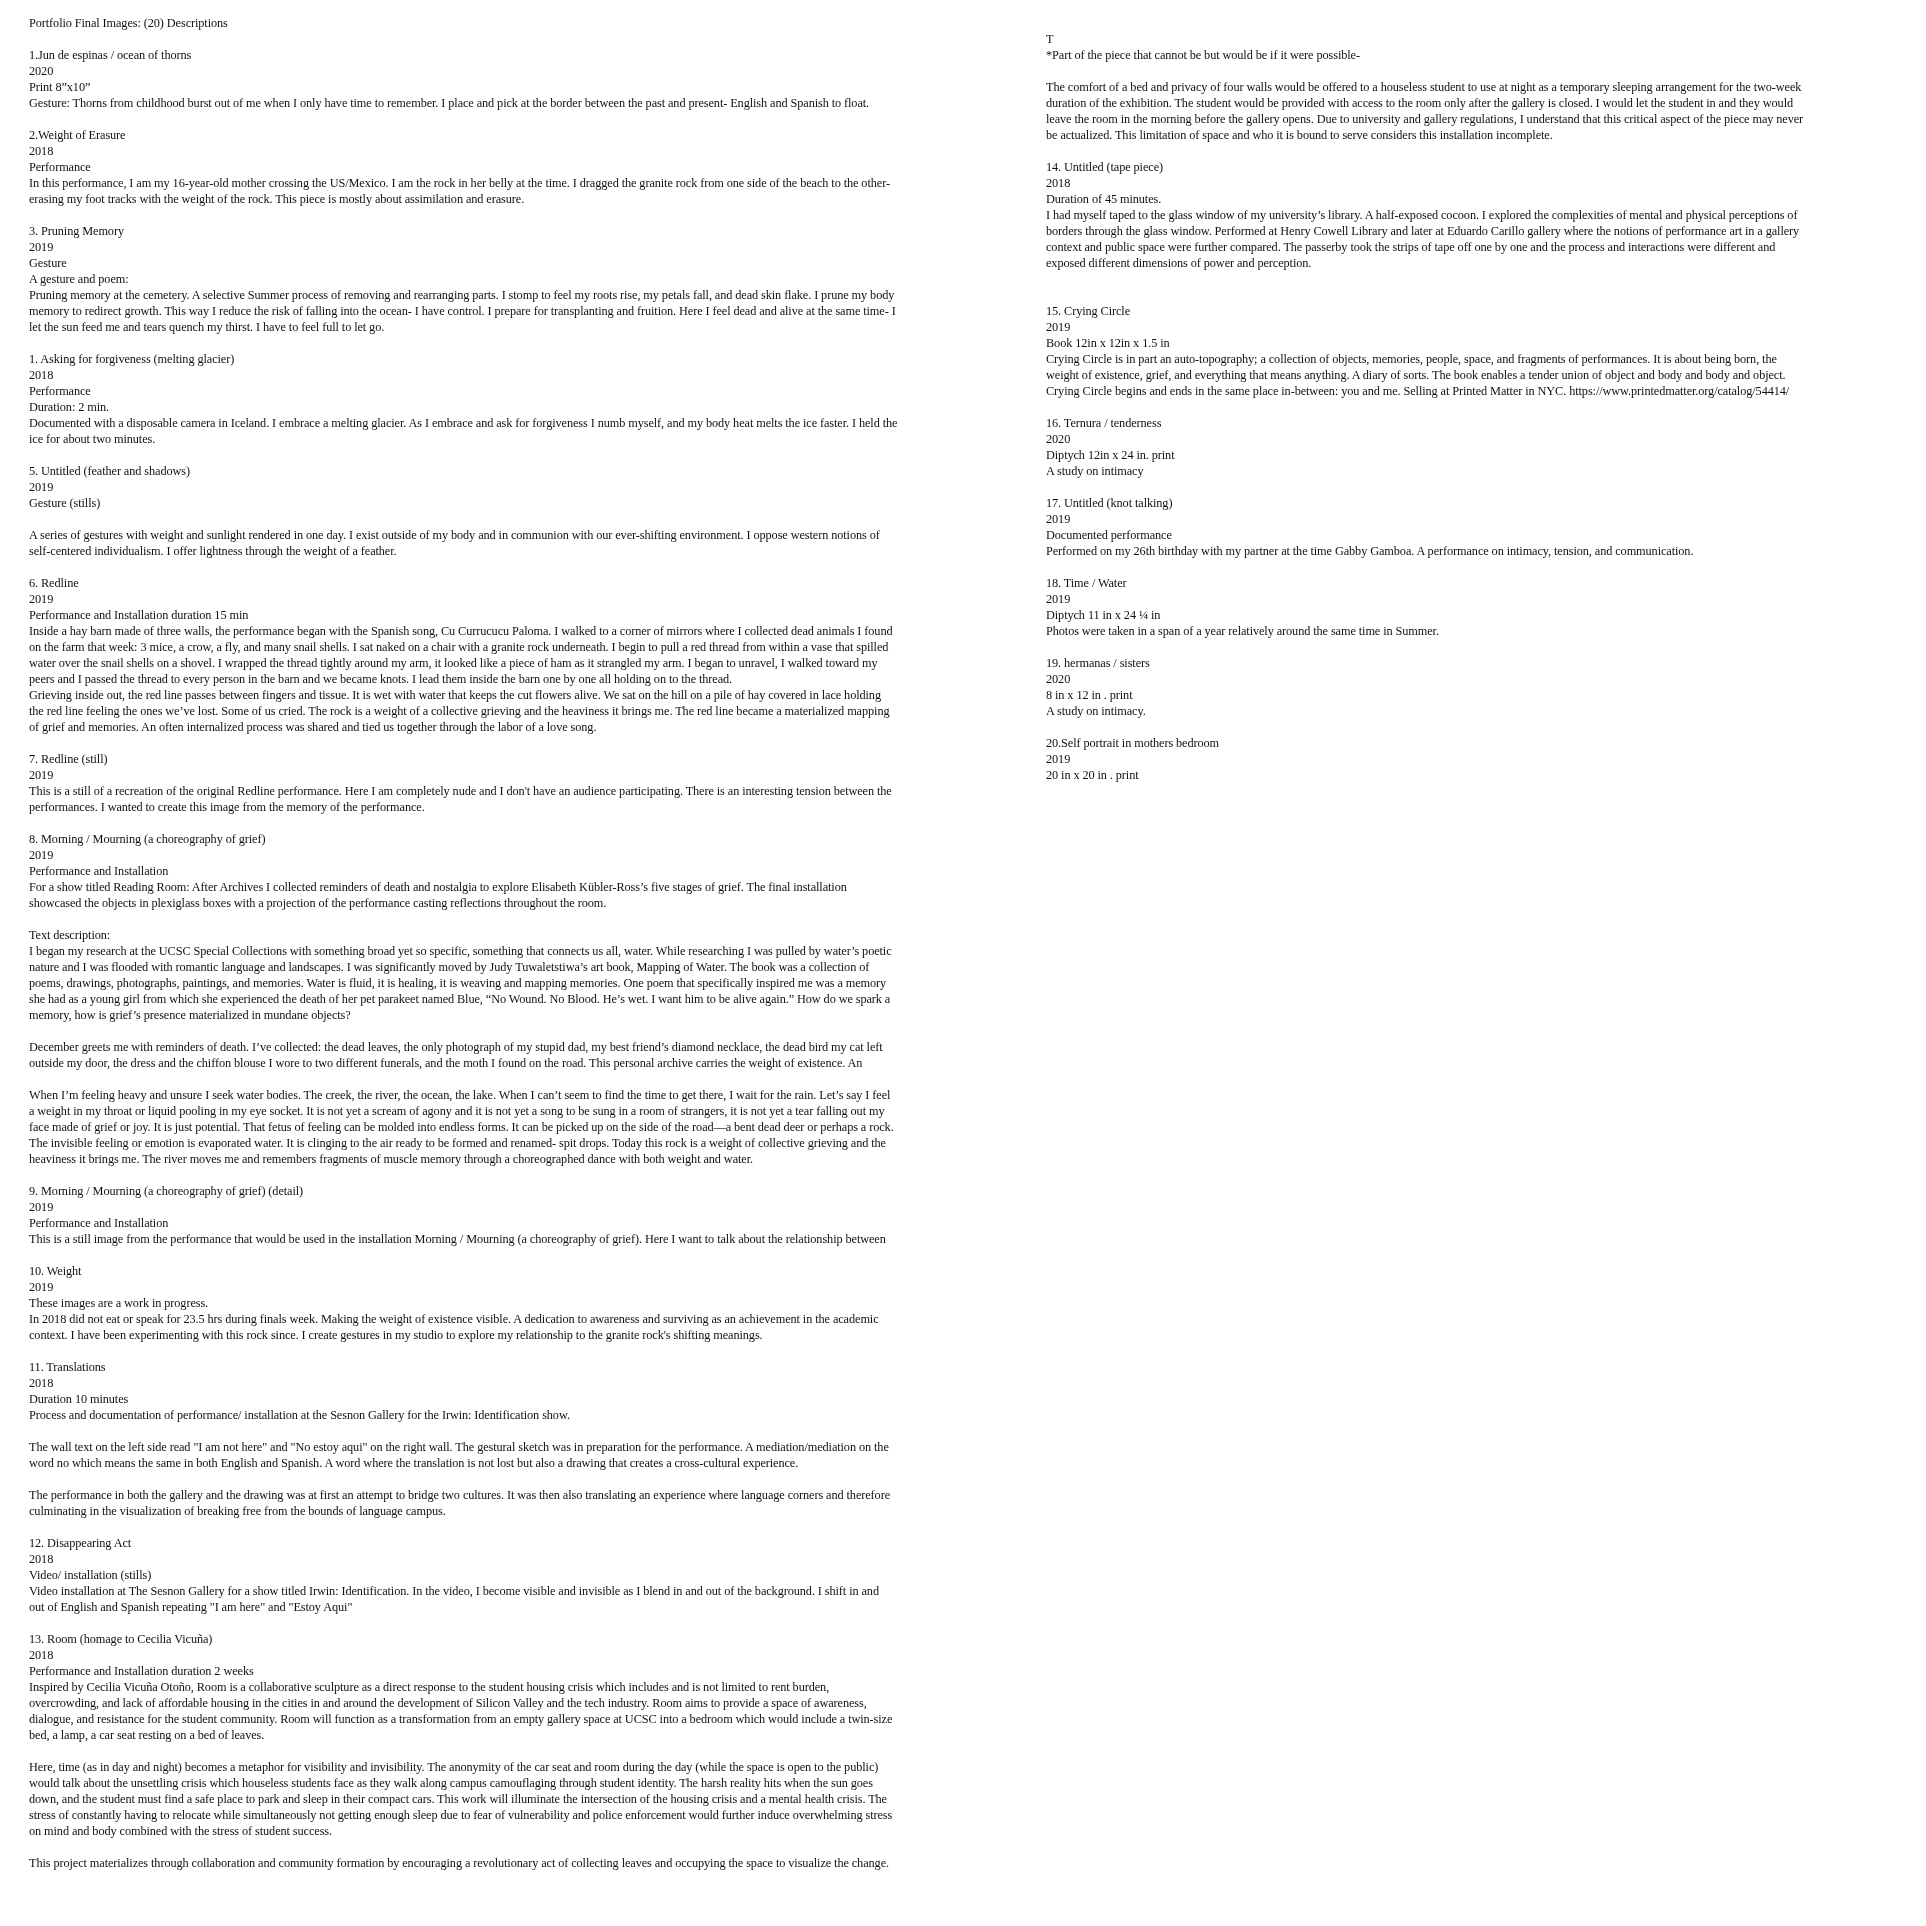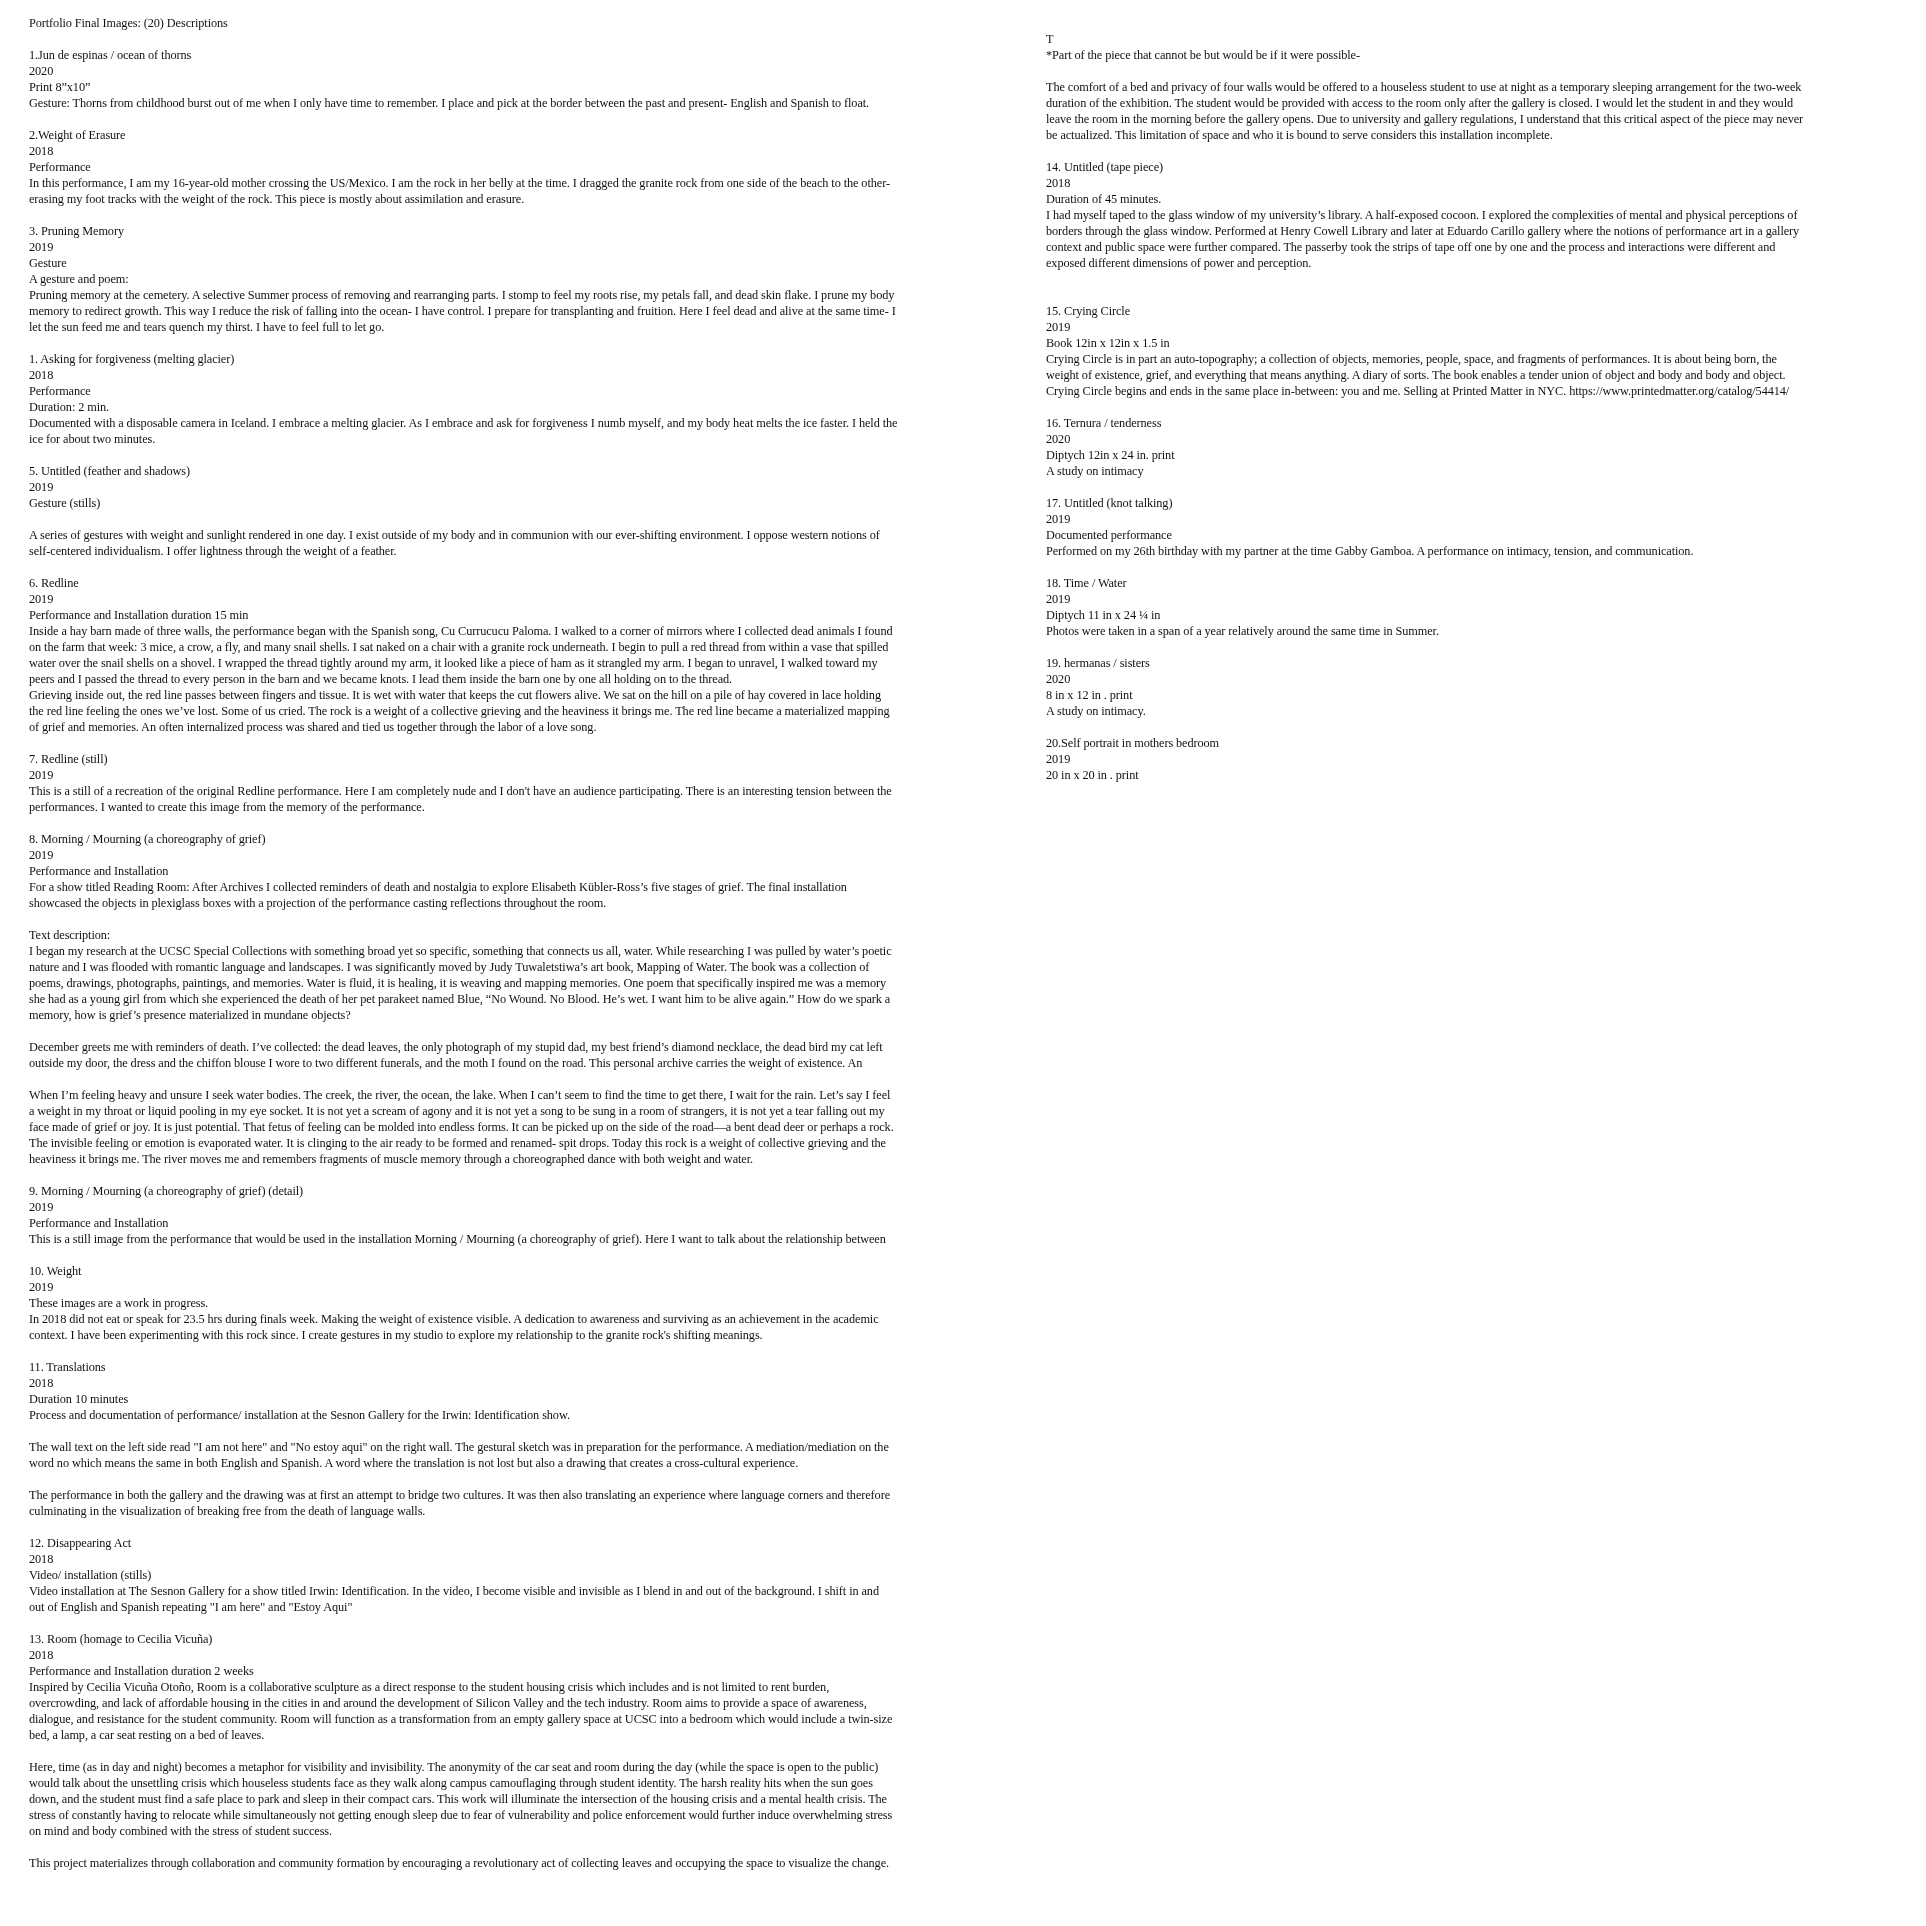--- a/index.html
+++ b/index.html
@@ -101,21 +101,21 @@
     <span class="gap"></span>
     <span class="ln">11. Translations</span>
     <span class="ln">2018</span>
     <span class="ln">Duration 10 minutes</span>
     <span class="ln">Process and documentation of performance/ installation at the Sesnon Gallery for the Irwin: Identification show.</span>
     <span class="gap"></span>
     <span class="ln">The wall text on the left side read "I am not here" and "No estoy aqui" on the right wall. The gestural sketch was in preparation for the performance. A mediation/mediation on the</span>
     <span class="ln">word no which means the same in both English and Spanish. A word where the translation is not lost but also a drawing that creates a cross-cultural experience.</span>
     <span class="gap"></span>
     <span class="ln">The performance in both the gallery and the drawing was at first an attempt to bridge two cultures. It was then also translating an experience where language corners and therefore</span>
-    <span class="ln">culminating in the visualization of breaking free from the death of language walls.</span>
+    <span class="ln">culminating in the visualization of breaking free from the bounds of language campus.</span>
     <span class="gap"></span>
     <span class="ln">12. Disappearing Act</span>
     <span class="ln">2018</span>
     <span class="ln">Video/ installation (stills)</span>
     <span class="ln">Video installation at The Sesnon Gallery for a show titled  Irwin: Identification. In the video, I become visible and invisible as I blend in and out of the background. I shift in and</span>
     <span class="ln">out of  English and Spanish repeating "I am here" and "Estoy Aqui"</span>
     <span class="gap"></span>
     <span class="ln">13. Room (homage to Cecilia Vicuña)</span>
     <span class="ln">2018</span>
     <span class="ln">Performance and Installation duration 2 weeks</span>

